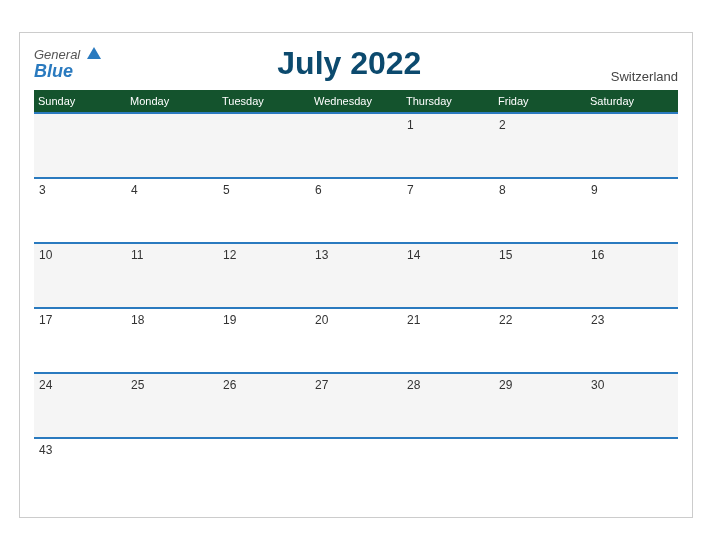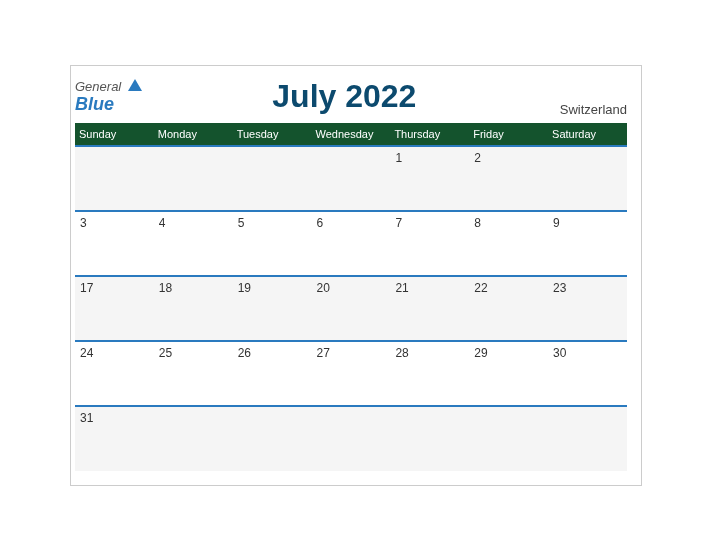--- a/index.html
+++ b/index.html
@@ -7,24 +7,24 @@
       background: #fff;
       font-family: Arial, sans-serif;
       display: flex;
       justify-content: center;
       align-items: center;
       width: 712px;
       height: 550px;
       overflow: hidden;
     }
     .calendar-wrapper {
-      width: 572px;
+      width: 674px;
       background: #fff;
       border: 1px solid #ccc;
-      padding: 10px 14px 14px 4px;
+      padding: 10px 14px 14px 14px;
     }
     .calendar-header {
       display: flex;
       align-items: center;
       justify-content: space-between;
       margin-bottom: 6px;
     }
     .logo {
       display: flex;
       flex-direction: column;
@@ -153,20 +153,29 @@
       <tr>
         <td class="row-line"><span class="day-num">3</span></td>
         <td class="row-line"><span class="day-num">4</span></td>
         <td class="row-line"><span class="day-num">5</span></td>
         <td class="row-line"><span class="day-num">6</span></td>
         <td class="row-line"><span class="day-num">7</span></td>
         <td class="row-line"><span class="day-num">8</span></td>
         <td class="row-line"><span class="day-num">9</span></td>
       </tr>
 
+      <tr>
+        <td class="row-line"><span class="day-num">10</span></td>
+        <td class="row-line"><span class="day-num">11</span></td>
+        <td class="row-line"><span class="day-num">12</span></td>
+        <td class="row-line"><span class="day-num">13</span></td>
+        <td class="row-line"><span class="day-num">14</span></td>
+        <td class="row-line"><span class="day-num">15</span></td>
+        <td class="row-line"><span class="day-num">16</span></td>
+      </tr>
 
       <tr>
         <td class="row-line"><span class="day-num">17</span></td>
         <td class="row-line"><span class="day-num">18</span></td>
         <td class="row-line"><span class="day-num">19</span></td>
         <td class="row-line"><span class="day-num">20</span></td>
         <td class="row-line"><span class="day-num">21</span></td>
         <td class="row-line"><span class="day-num">22</span></td>
         <td class="row-line"><span class="day-num">23</span></td>
       </tr>
@@ -175,21 +184,21 @@
         <td class="row-line"><span class="day-num">24</span></td>
         <td class="row-line"><span class="day-num">25</span></td>
         <td class="row-line"><span class="day-num">26</span></td>
         <td class="row-line"><span class="day-num">27</span></td>
         <td class="row-line"><span class="day-num">28</span></td>
         <td class="row-line"><span class="day-num">29</span></td>
         <td class="row-line"><span class="day-num">30</span></td>
       </tr>
 
       <tr>
-        <td class="row-line"><span class="day-num">31</span></td>
+        <td class="row-line"><span class="day-num">43</span></td>
         <td class="empty row-line"></td>
         <td class="empty row-line"></td>
         <td class="empty row-line"></td>
         <td class="empty row-line"></td>
         <td class="empty row-line"></td>
         <td class="empty row-line"></td>
       </tr>
     </tbody>
   </table>
 </div>

